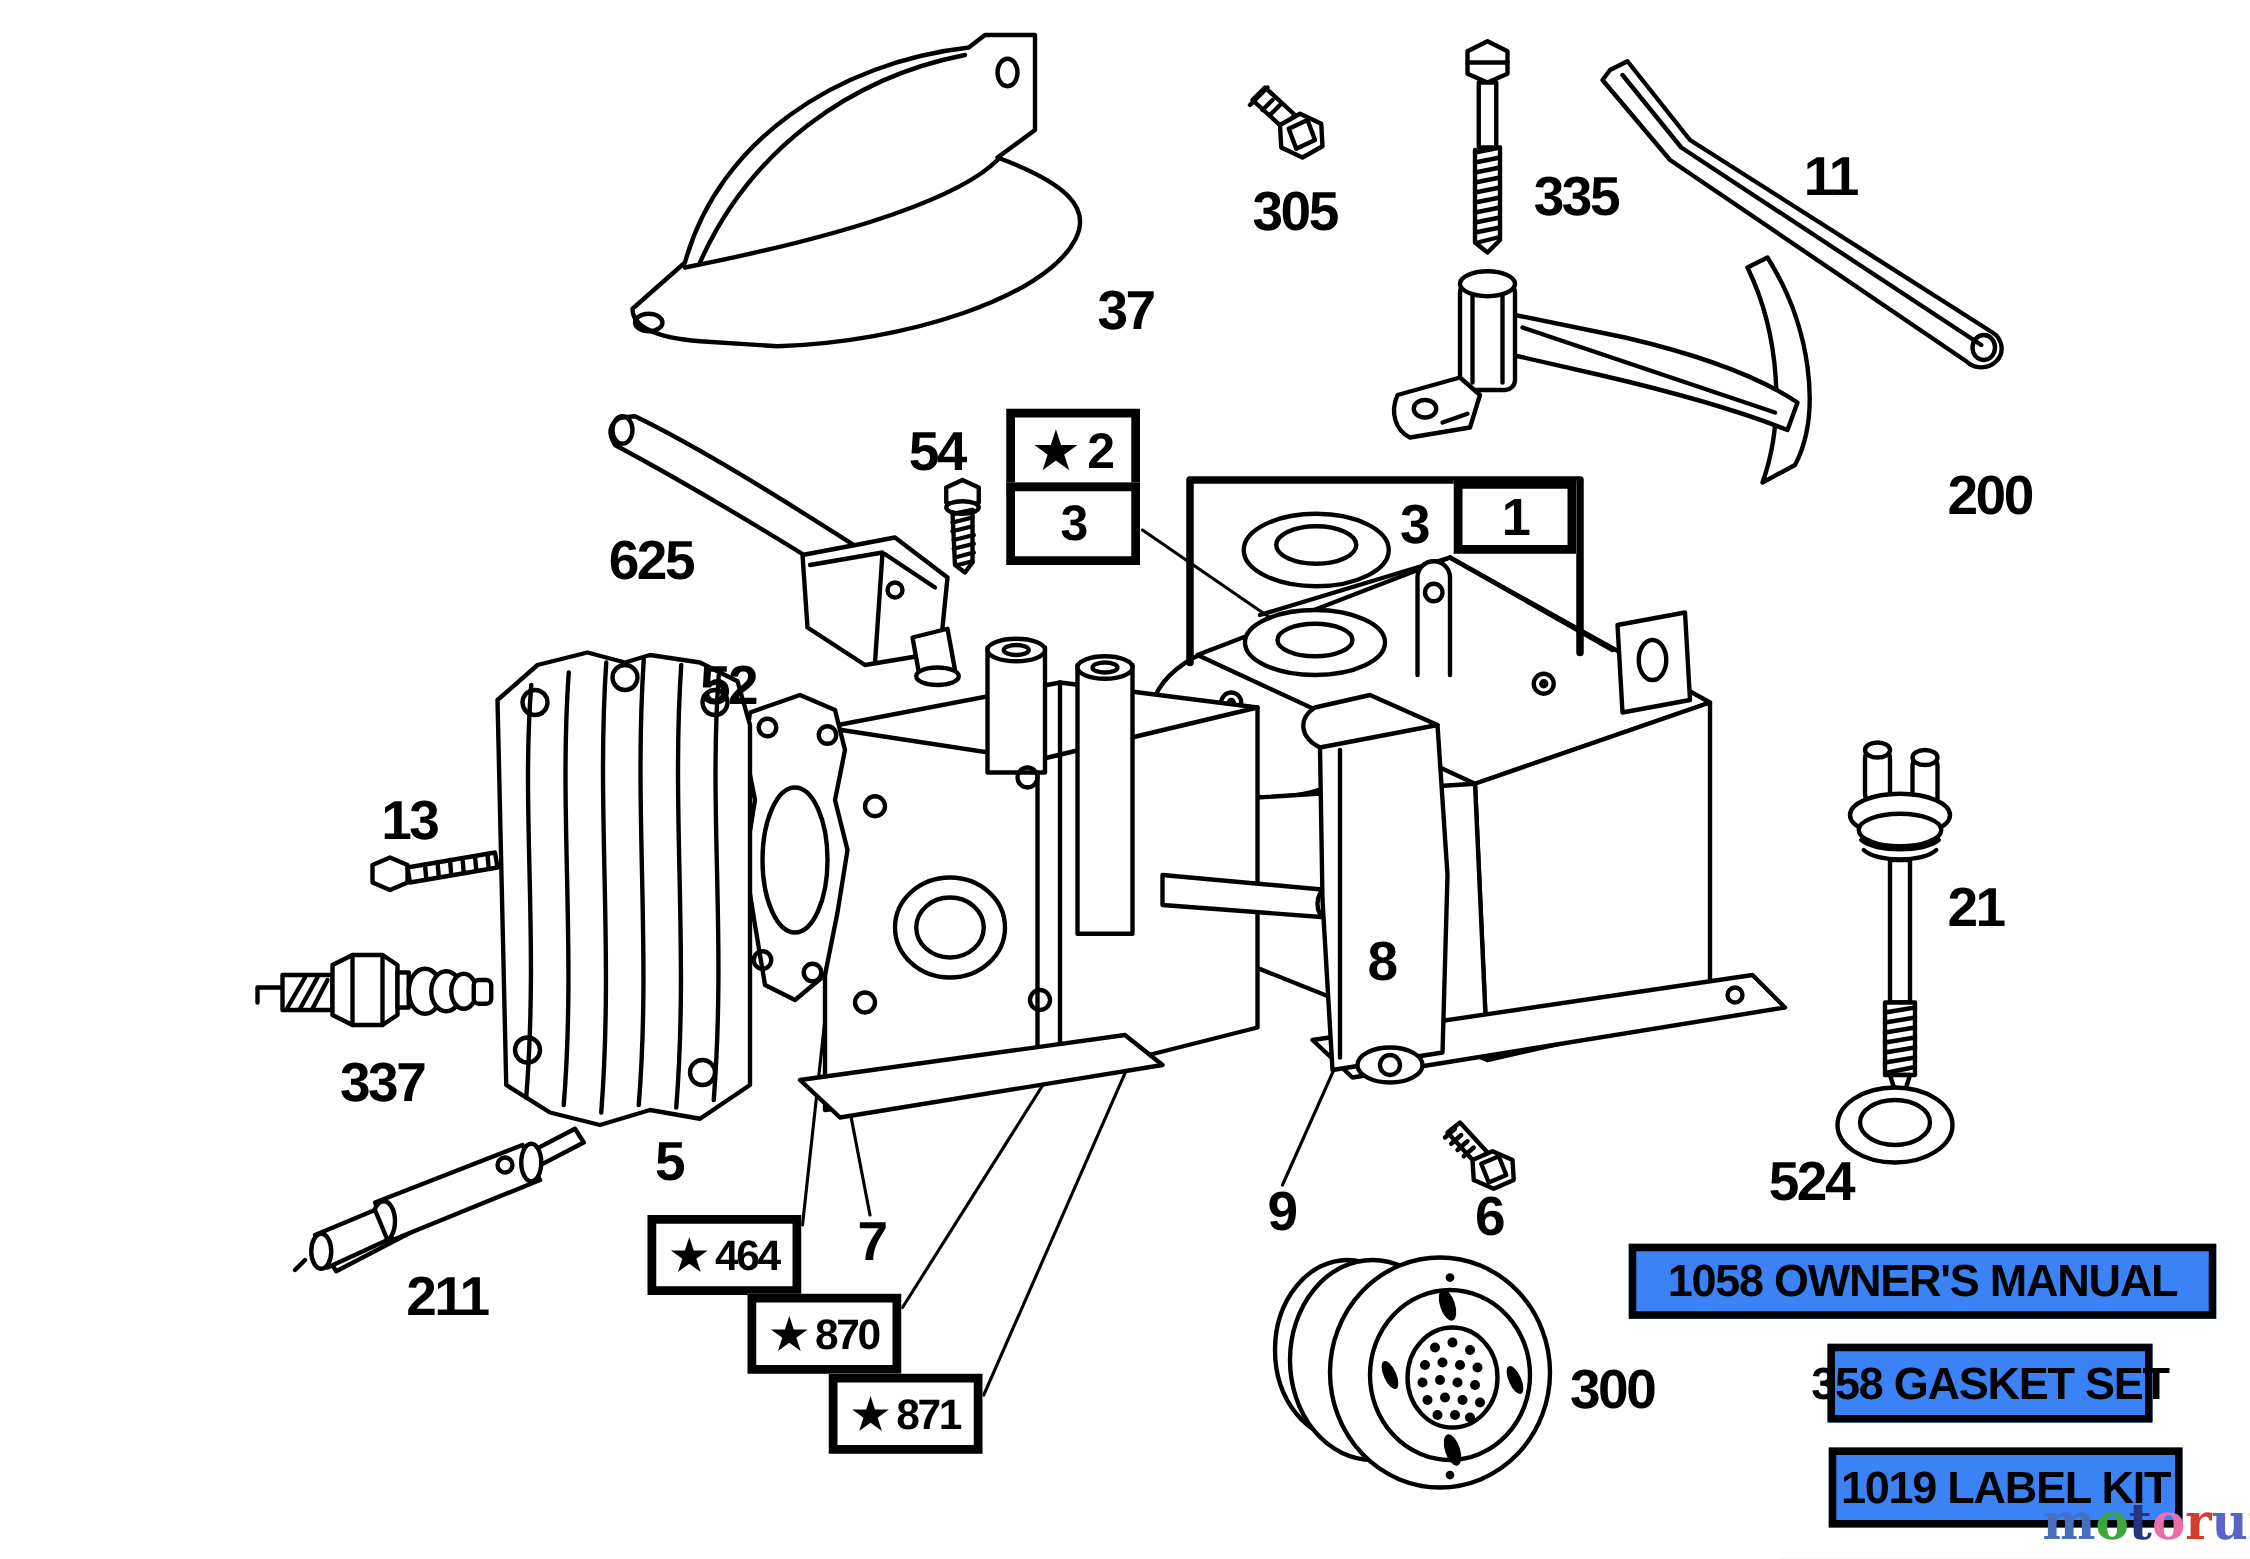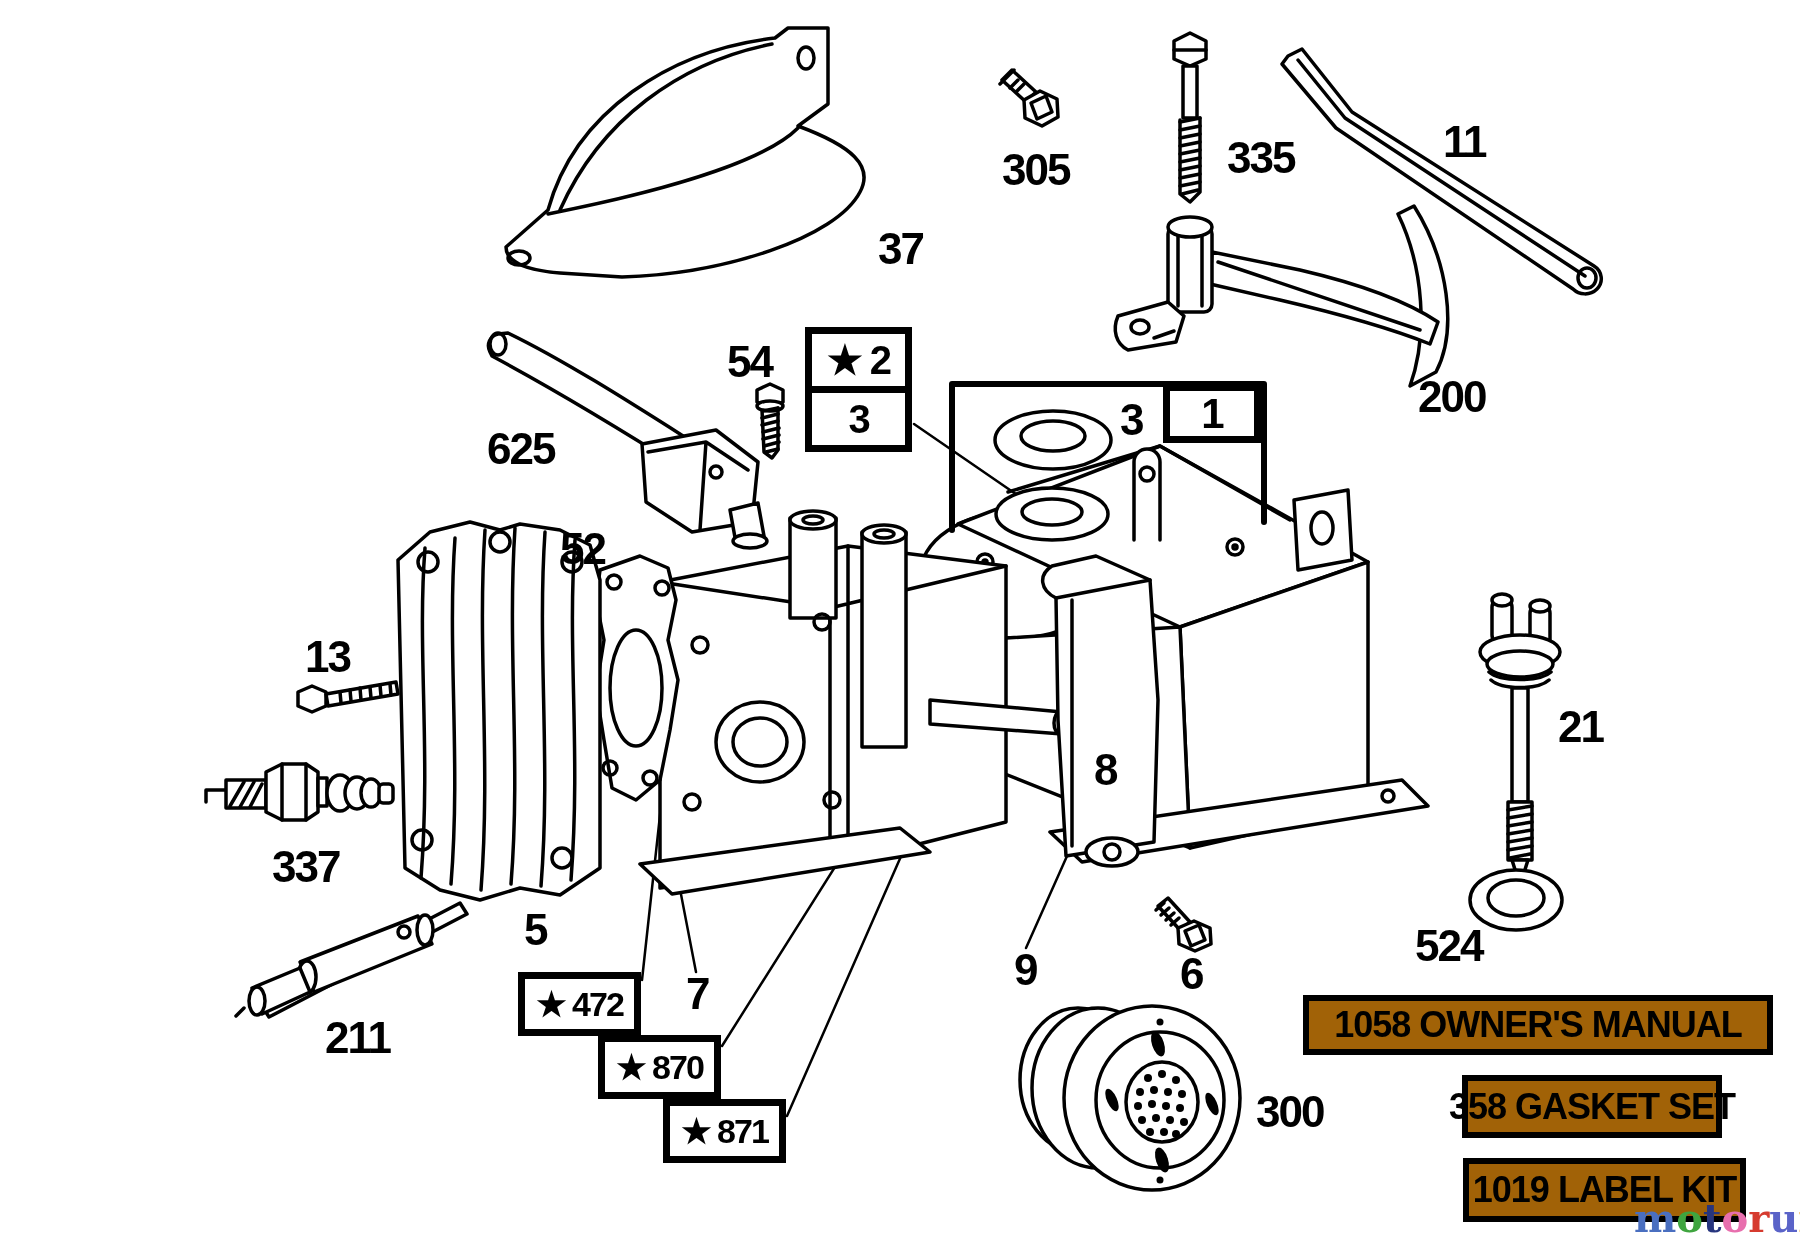--- a/index.html
+++ b/index.html
@@ -20,21 +20,21 @@
   .cbox.num{font-size:42px;}
   .cbox.star{font-size:34px;}
   .stack{position:absolute;display:flex;flex-direction:column;}
   .stack .cell{
     border:7px solid #000;background:#fff;color:#000;box-sizing:border-box;
     display:flex;align-items:center;justify-content:center;
     font-weight:bold;font-size:40px;letter-spacing:-2px;width:107px;height:66px;
   }
   .stack .cell+.cell{margin-top:-7px;}
   .kitbox{
-    position:absolute;border:6px solid #000;background:#a16207;color:#000;
+    position:absolute;border:6px solid #000;background:#3b82f6;color:#000;
     display:flex;align-items:center;justify-content:center;
     font-weight:bold;font-size:36px;letter-spacing:-1px;white-space:nowrap;
     box-sizing:border-box;padding:0 10px;
   }
   #watermark{
     position:absolute;left:1634px;top:1198px;
     font-family:"DejaVu Serif",serif;font-weight:bold;font-size:40px;
     line-height:1;white-space:nowrap;
   }
 </style>
@@ -280,21 +280,21 @@
   <g>
     <ellipse cx="1053" cy="440" rx="58" ry="29" fill="#fff"></ellipse>
     <ellipse cx="1053" cy="436" rx="32" ry="15"></ellipse>
   </g>
 </svg>
 
 <div class="plabel" style="left:878px;top:227px">37</div>
 <div class="plabel" style="left:1002px;top:148px">305</div>
 <div class="plabel" style="left:1227px;top:136px">335</div>
 <div class="plabel" style="left:1443px;top:120px">11</div>
-<div class="plabel" style="left:1418px;top:375px">200</div>
+<div class="plabel" style="left:1558px;top:375px">200</div>
 <div class="plabel" style="left:727px;top:340px">54</div>
 <div class="plabel" style="left:487px;top:427px">625</div>
 <div class="plabel" style="left:560px;top:527px">52</div>
 <div class="plabel" style="left:305px;top:635px">13</div>
 <div class="plabel" style="left:272px;top:845px">337</div>
 <div class="plabel" style="left:524px;top:908px">5</div>
 <div class="plabel" style="left:686px;top:972px">7</div>
 <div class="plabel" style="left:1094px;top:748px">8</div>
 <div class="plabel" style="left:1014px;top:948px">9</div>
 <div class="plabel" style="left:1180px;top:952px">6</div>
@@ -302,21 +302,21 @@
 <div class="plabel" style="left:1415px;top:924px">524</div>
 <div class="plabel" style="left:1256px;top:1090px">300</div>
 <div class="plabel" style="left:325px;top:1016px">211</div>
 <div class="plabel" style="left:1120px;top:398px">3</div>
 
 <div class="stack" style="left:805px;top:327px">
   <div class="cell">★ 2</div>
   <div class="cell">3</div>
 </div>
 <div class="cbox num" style="left:1163px;top:384px;width:98px;height:59px">1</div>
-<div class="cbox star" style="left:518px;top:972px;width:123px;height:64px">★ 472</div>
+<div class="cbox star" style="left:518px;top:972px;width:123px;height:64px">★ 464</div>
 <div class="cbox star" style="left:598px;top:1035px;width:123px;height:64px">★ 870</div>
 <div class="cbox star" style="left:663px;top:1099px;width:123px;height:64px">★ 871</div>
 
 <div class="kitbox" style="left:1303px;top:995px;width:470px;height:60px">1058 OWNER'S MANUAL</div>
 <div class="kitbox" style="left:1462px;top:1075px;width:260px;height:63px">358 GASKET SET</div>
 <div class="kitbox" style="left:1463px;top:1158px;width:283px;height:64px">1019 LABEL KIT</div>
 
 <div id="watermark"><span style="color: rgb(74, 111, 192);">m</span><span style="color: rgb(63, 165, 63);">o</span><span style="color: rgb(39, 53, 126);">t</span><span style="color: rgb(232, 111, 174);">o</span><span style="color: rgb(214, 59, 47);">r</span><span style="color: rgb(90, 99, 200);">u</span><span style="color: rgb(237, 164, 39);">f</span></div>
 
 </div>

